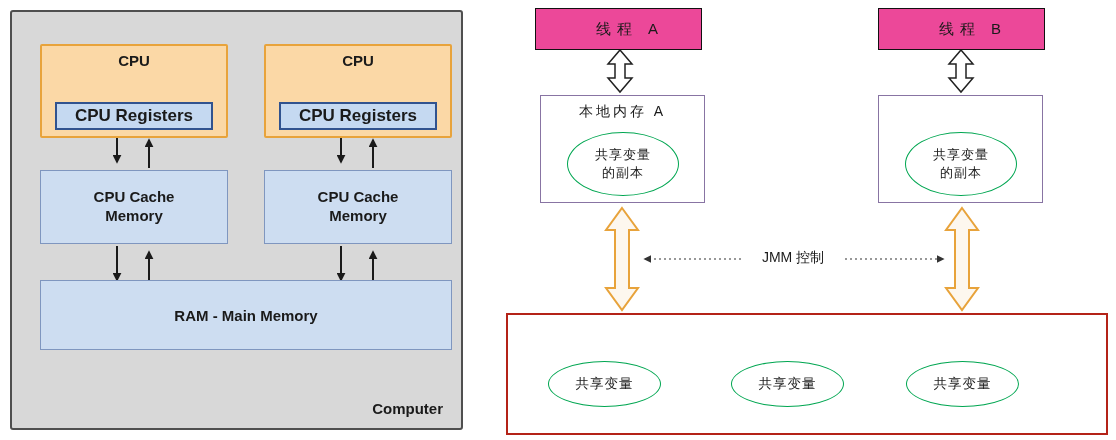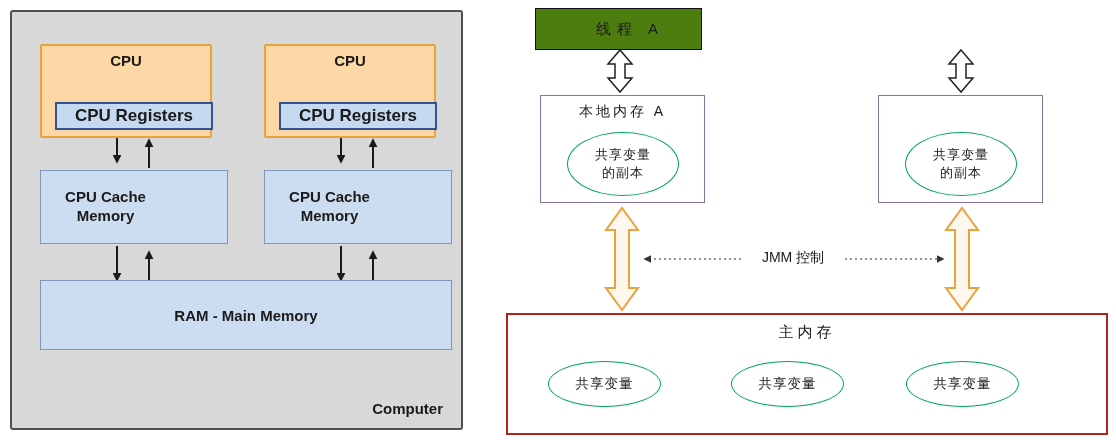--- a/index.html
+++ b/index.html
@@ -9,56 +9,56 @@
     color:#1a1a1a;overflow:hidden;background:#ffffff;
   }
   .overlay{position:absolute;left:0;top:0;pointer-events:none;}
 
   
   .computer-panel{
     position:absolute;left:10px;top:10px;width:453px;height:420px;
     background:#d8d8d8;border:2px solid #4f4f4f;border-radius:3px;box-sizing:border-box;
   }
   .cpu-box{
-    position:absolute;width:172px;height:94px;box-sizing:border-box;
+    position:absolute;width:188px;height:94px;box-sizing:border-box;
     background:#fbd8a6;border:2px solid #e8a33b;border-radius:2px;
   }
   .cpu1{left:28px;top:32px;}
   .cpu2{left:252px;top:32px;}
   .cpu-title{position:absolute;left:0;top:6px;width:100%;text-align:center;
     font-weight:bold;font-size:15px;}
   .reg-box{
     position:absolute;left:13px;top:56px;width:158px;height:28px;box-sizing:border-box;
     background:#c5d9f1;border:2px solid #31538f;
     text-align:center;line-height:24px;font-weight:bold;font-size:17px;
   }
   .cache-box{
     position:absolute;width:188px;height:74px;box-sizing:border-box;
     background:#cdddf1;border:1.5px solid #7f96bf;
-    display:flex;align-items:center;text-align:center;
-    font-weight:bold;font-size:15px;line-height:1.25;padding-left:12px;
+    display:flex;align-items:center;justify-content:center;text-align:center;
+    font-weight:bold;font-size:15px;line-height:1.25;
   }
   .cache-box .cache-text{max-width:105px;}
   .cache1{left:28px;top:158px;}
   .cache2{left:252px;top:158px;}
   .ram-box{
     position:absolute;left:28px;top:268px;width:412px;height:70px;box-sizing:border-box;
     background:#cdddf1;border:1.5px solid #7f96bf;
     display:flex;align-items:center;justify-content:center;
     font-weight:bold;font-size:15px;
   }
   .computer-label{
     position:absolute;right:18px;top:388px;font-weight:bold;font-size:15px;
   }
 
   
   .jmm-panel{position:absolute;left:505px;top:0;width:611px;height:440px;}
   .thread-box{
     position:absolute;width:167px;height:42px;box-sizing:border-box;top:8px;
-    background:#4d7c0f;border:1.5px solid #111111;
+    background:#ec4899;border:1.5px solid #111111;
     display:flex;align-items:center;justify-content:center;
     font-size:15px;letter-spacing:6px;text-indent:6px;padding-left:17px;
   }
   .thread-a{left:30px;}
   .thread-b{left:373px;}
   .local-box{
     position:absolute;width:165px;height:108px;box-sizing:border-box;top:95px;
     background:#ffffff;border:1.2px solid #8874a3;
   }
   .local-a{left:35px;}
@@ -156,39 +156,39 @@
 
       <polygon points="117,208 133,230 124,230 124,288 133,288 117,310 101,288 110,288 110,230 101,230" fill="#fdf7ee" stroke="#e8a33b" stroke-width="2"></polygon>
 
       <polygon points="457,208 473,230 464,230 464,288 473,288 457,310 441,288 450,288 450,230 441,230" fill="#fdf7ee" stroke="#e8a33b" stroke-width="2"></polygon>
 
       <line x1="236" y1="259" x2="140" y2="259" stroke="#333333" stroke-width="1.2" stroke-dasharray="2 3" marker-end="url(#ah2)"></line>
       <line x1="340" y1="259" x2="438" y2="259" stroke="#333333" stroke-width="1.2" stroke-dasharray="2 3" marker-end="url(#ah2)"></line>
     </svg>
 
     <div class="thread-box thread-a">线程 A</div>
+    <div class="thread-box thread-b">线程 B</div>
 
     <div class="local-box local-a">
       <div class="local-title">本地内存 A</div>
       <div class="ellipse copy-ellipse">
         <span>共享变量</span>
         <span>的副本</span>
       </div>
     </div>
 
     <div class="local-box local-b">
       <div class="ellipse copy-ellipse">
         <span>共享变量</span>
         <span>的副本</span>
       </div>
     </div>
 
     <div class="jmm-label">JMM 控制</div>
 
     <div class="main-memory">
-      <div class="mm-title">主内存</div>
       <div class="ellipse mm-var mm1">共享变量</div>
       <div class="ellipse mm-var mm2">共享变量</div>
       <div class="ellipse mm-var mm3">共享变量</div>
     </div>
 
   </div>
 </div>
 
 </body></html>

